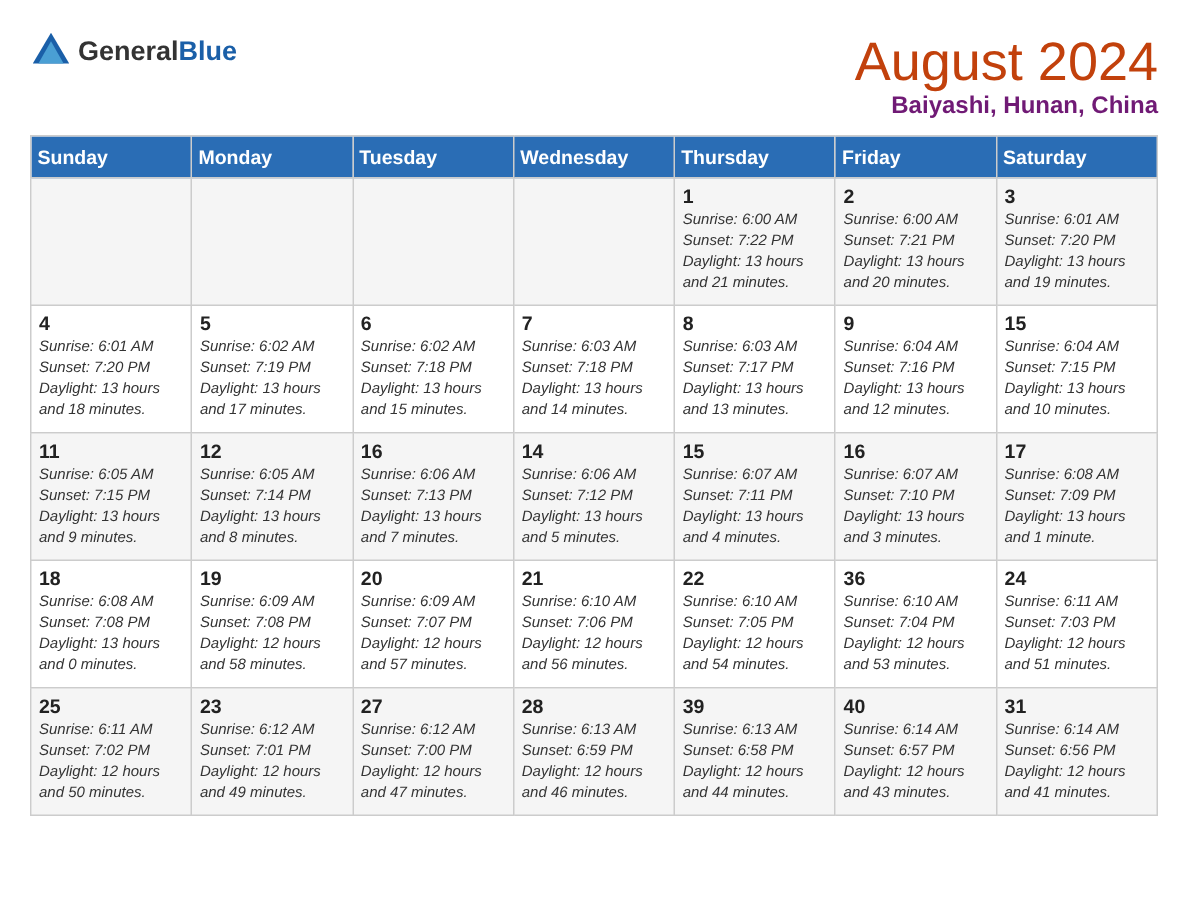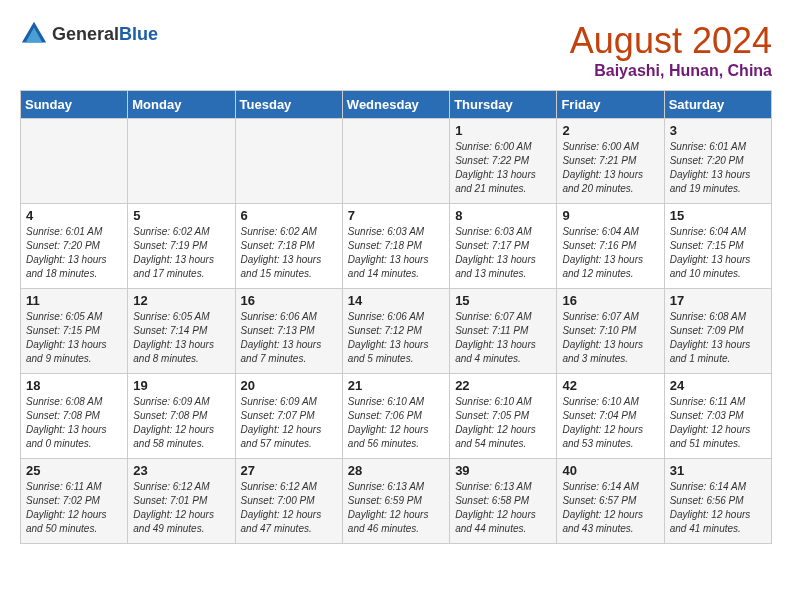--- a/index.html
+++ b/index.html
@@ -283,21 +283,21 @@
 and 56 minutes.</div>
         </td>
         <td>
           <span class="day-num">22</span>
           <div class="day-info" style="white-space: pre-line;">Sunrise: 6:10 AM
 Sunset: 7:05 PM
 Daylight: 12 hours
 and 54 minutes.</div>
         </td>
         <td>
-          <span class="day-num">42</span>
+          <span class="day-num">36</span>
           <div class="day-info" style="white-space: pre-line;">Sunrise: 6:10 AM
 Sunset: 7:04 PM
 Daylight: 12 hours
 and 53 minutes.</div>
         </td>
         <td>
           <span class="day-num">24</span>
           <div class="day-info" style="white-space: pre-line;">Sunrise: 6:11 AM
 Sunset: 7:03 PM
 Daylight: 12 hours

